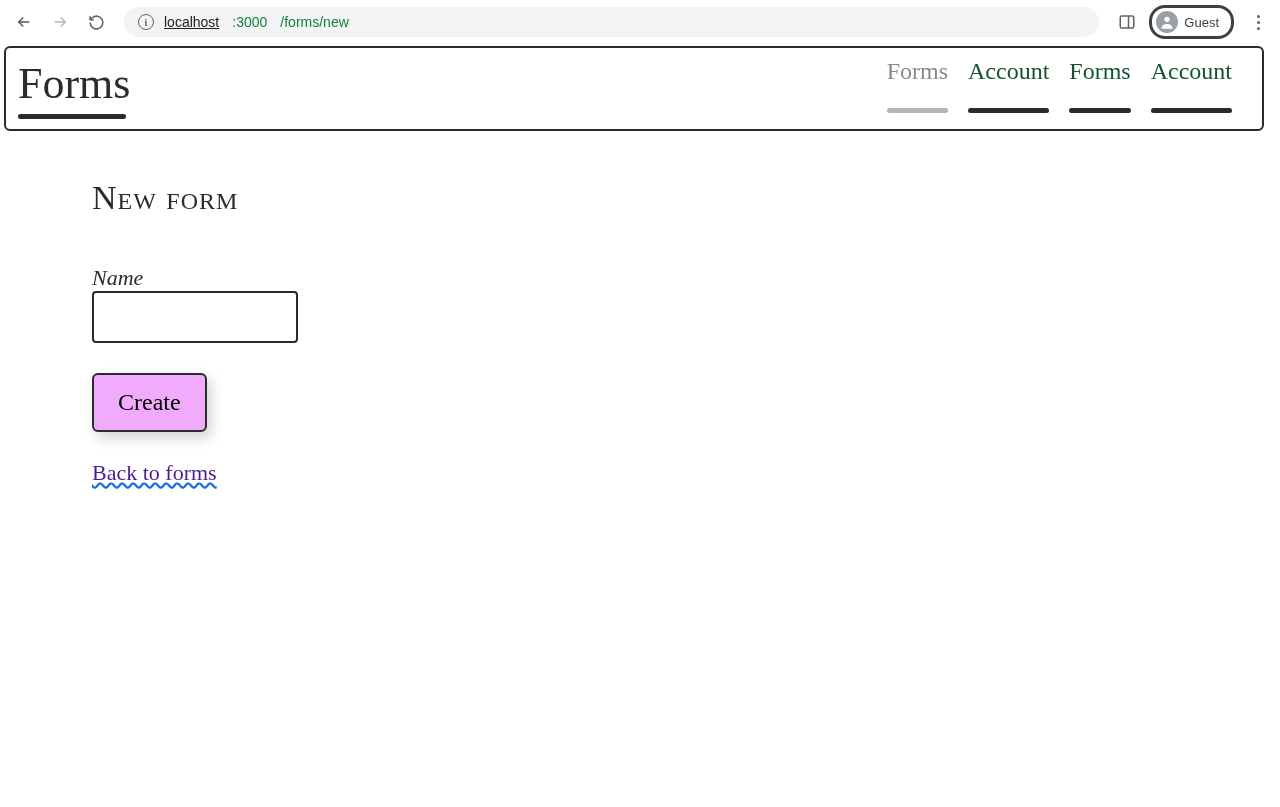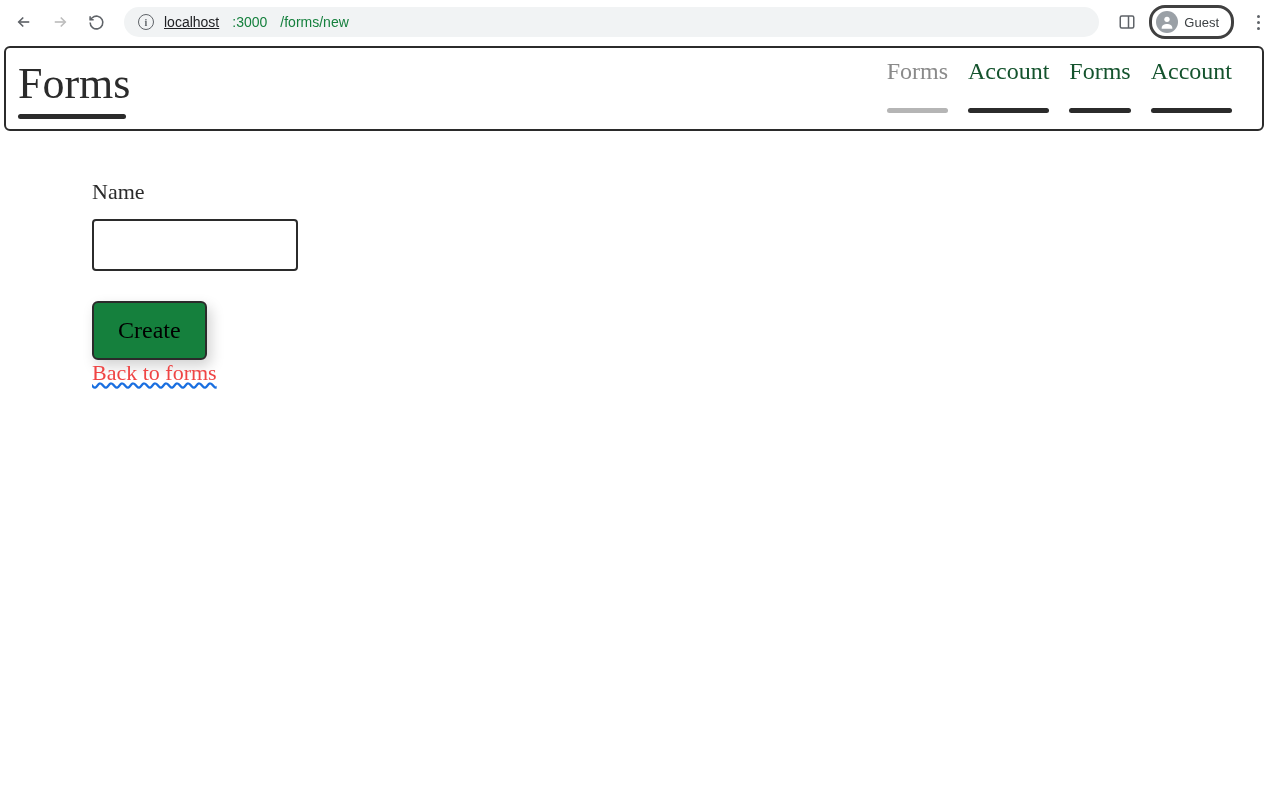--- a/index.html
+++ b/index.html
@@ -134,49 +134,50 @@
     }
     .page-title {
       font-size: 34px;
       font-variant: small-caps;
       letter-spacing: 1px;
       margin-bottom: 48px;
       font-weight: 500;
     }
     .field-label {
       font-size: 22px;
-      margin-bottom: 14px;
       display: block;
+      font-style: italic;
     }
     .text-input {
       width: 206px;
       height: 52px;
       border: 2px solid #2b2b2b;
       border-radius: 4px;
       background: #fff;
       font-size: 20px;
       padding: 0 10px;
       font-family: inherit;
     }
     .create-btn {
       margin-top: 30px;
       display: inline-block;
       padding: 14px 24px;
       font-size: 24px;
       font-family: inherit;
-      background: #15803d;
+      background: #f0abfc;
       border: 2px solid #2b2b2b;
       border-radius: 6px;
       cursor: pointer;
       box-shadow: 4px 6px 14px rgba(0,0,0,0.18);
     }
     .back-link {
       display: block;
+      margin-top: 28px;
       font-size: 22px;
-      color: #ef4444;
+      color: #4c1d95;
       text-decoration: underline wavy #1a6fe0;
       cursor: pointer;
       width: fit-content;
     }
   </style>
 </head>
 <body>
 
 <div class="browser-bar">
   <div class="nav-btn">
@@ -229,20 +230,21 @@
   <div class="brand">Forms</div>
   <nav class="nav">
     <a href="#" class="active">Forms</a>
     <a href="#">Account</a>
     <a href="#">Forms</a>
     <a href="#">Account</a>
   </nav>
 </div>
 
 <div class="main">
+  <h1 class="page-title">New form</h1>
 
   <label class="field-label">Name</label>
   <input type="text" class="text-input" value="" style="">
 
   <div>
     <button class="create-btn">Create</button>
   </div>
 
   <a class="back-link">Back to forms</a>
 </div>

